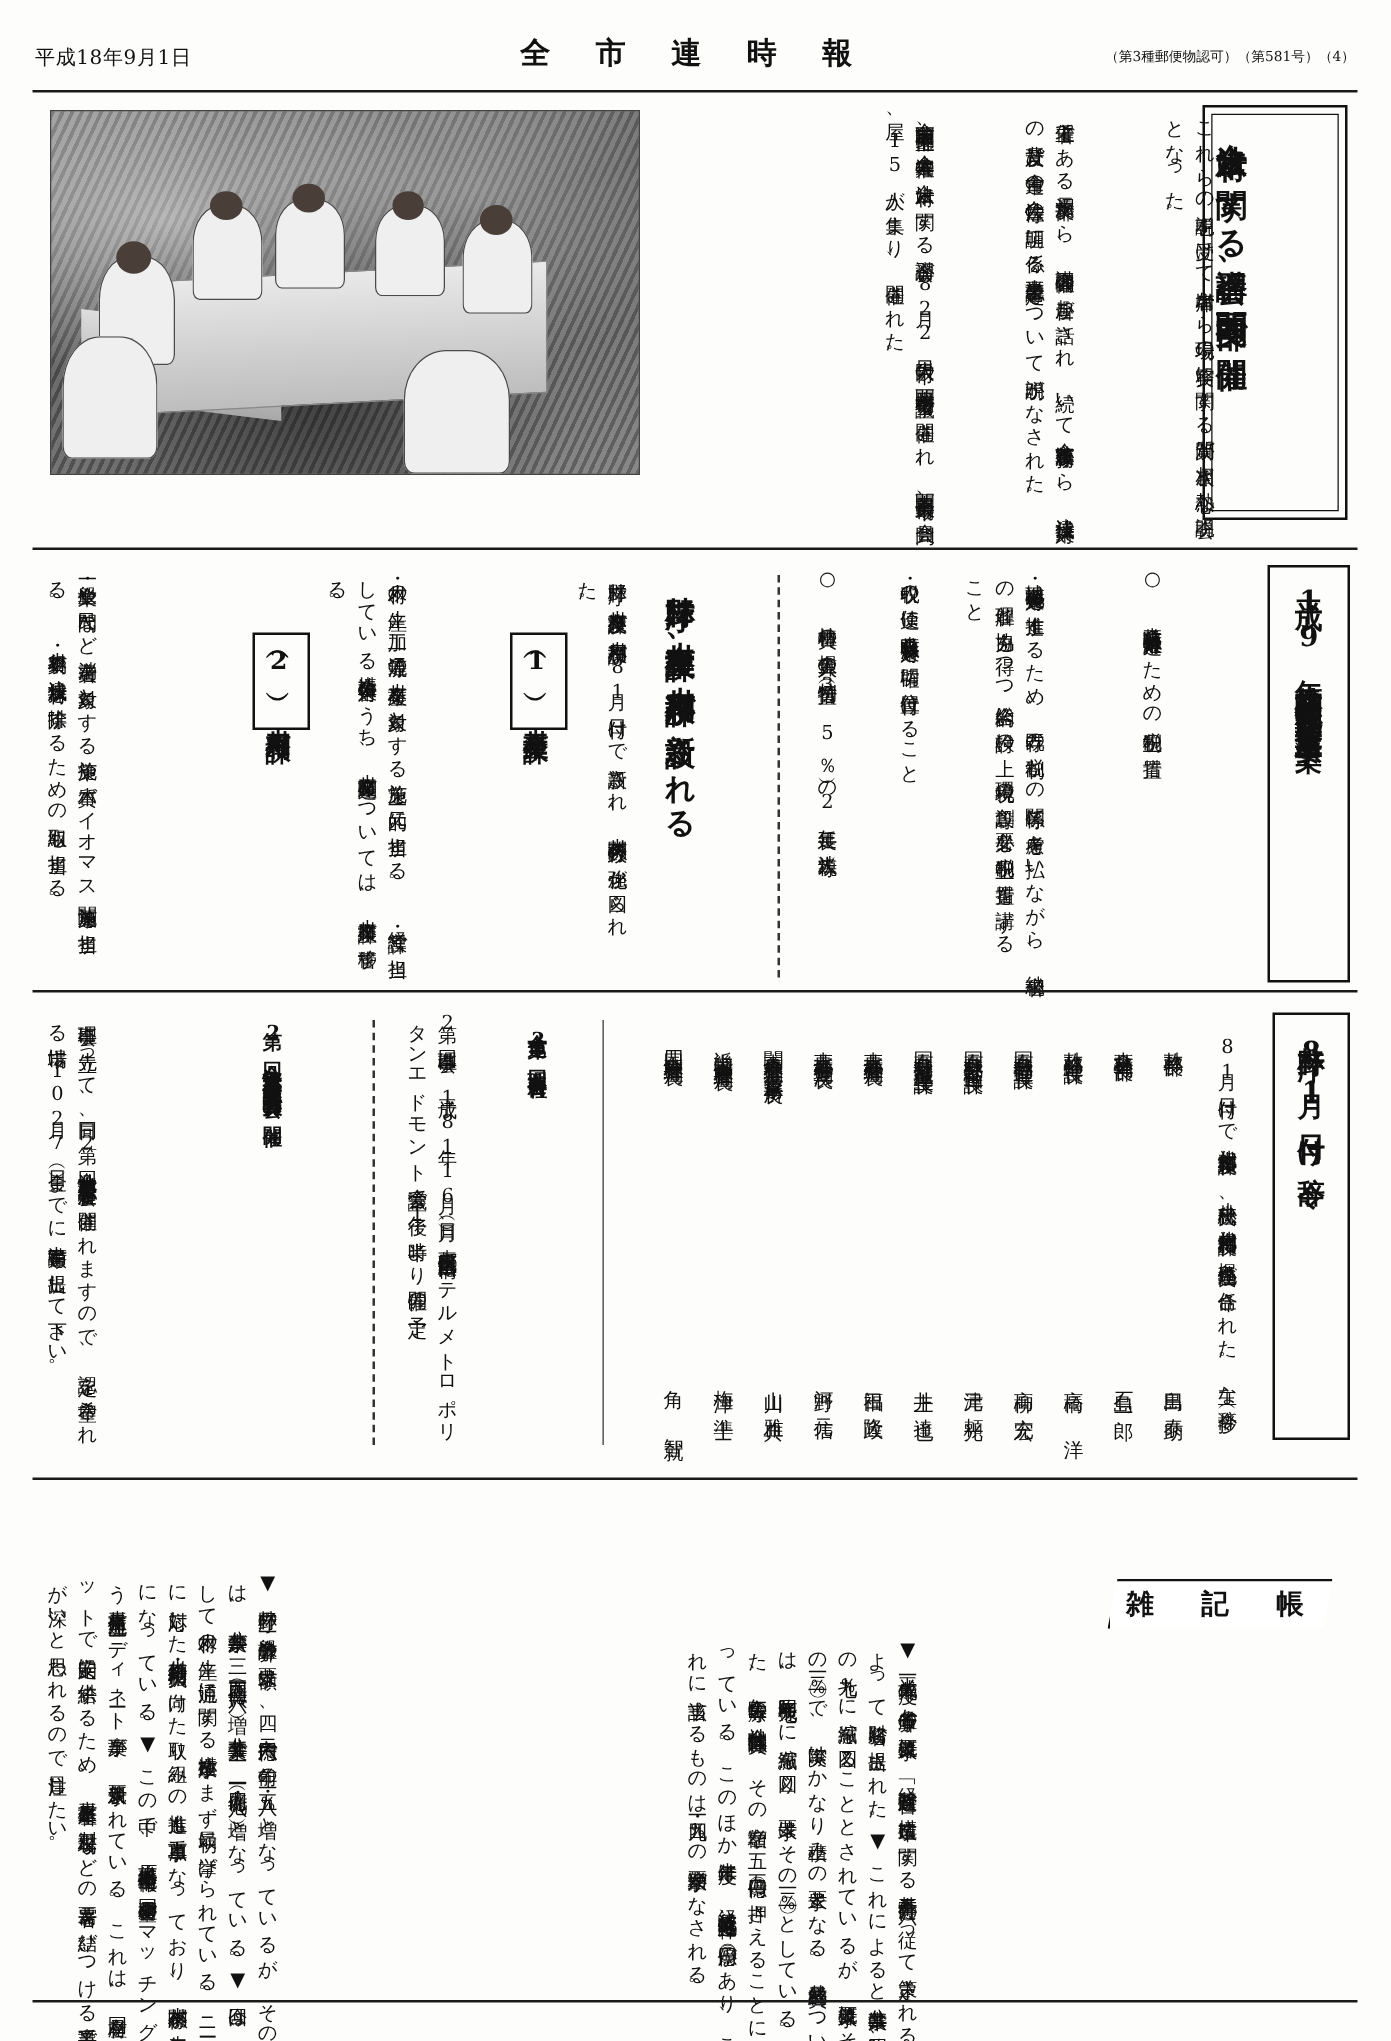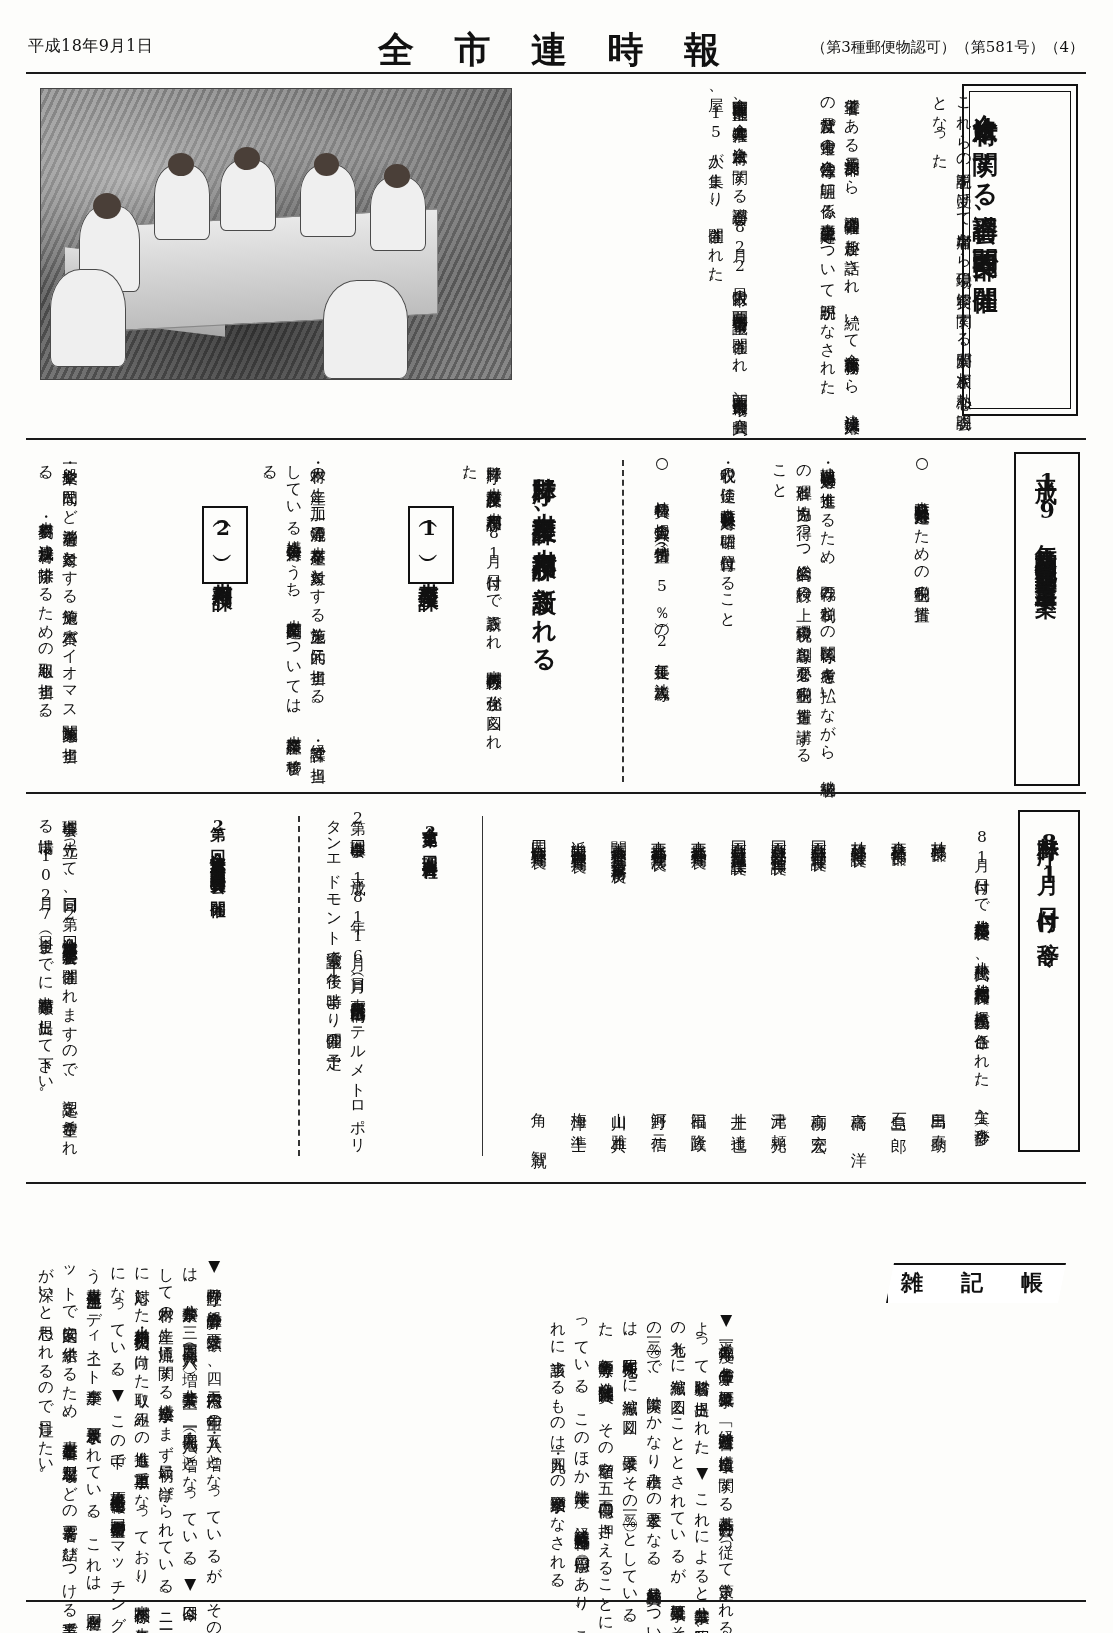--- a/index.html
+++ b/index.html
@@ -8,22 +8,22 @@
     color:#111;
     width:1113px;height:1633px;position:relative;overflow:hidden;
   }
   .page{position:absolute;left:0;top:0;width:1113px;height:1633px;background:#fdfdfb;}
 
   
   .masthead{position:absolute;left:26px;top:26px;width:1060px;height:46px;
     border-bottom:2px solid #1a1a1a;}
   .mh-date{position:absolute;left:2px;top:10px;font-size:16px;letter-spacing:0.5px;}
   .mh-title{position:absolute;left:50%;transform:translateX(-50%);top:0px;
-    font-size:36px;font-weight:bold;letter-spacing:14px;white-space:nowrap;}
-  .mh-right{position:absolute;right:2px;top:12px;font-size:15px;white-space:nowrap;}
+    font-size:24px;font-weight:bold;letter-spacing:14px;white-space:nowrap;}
+  .mh-right{position:absolute;right:2px;top:12px;font-size:11px;white-space:nowrap;}
 
   
   .vt{
     writing-mode:vertical-rl;
     text-orientation:upright;
     font-family:"DejaVu Serif","Liberation Serif",serif;
     line-height:1.55;
     letter-spacing:1px;
   }
 

